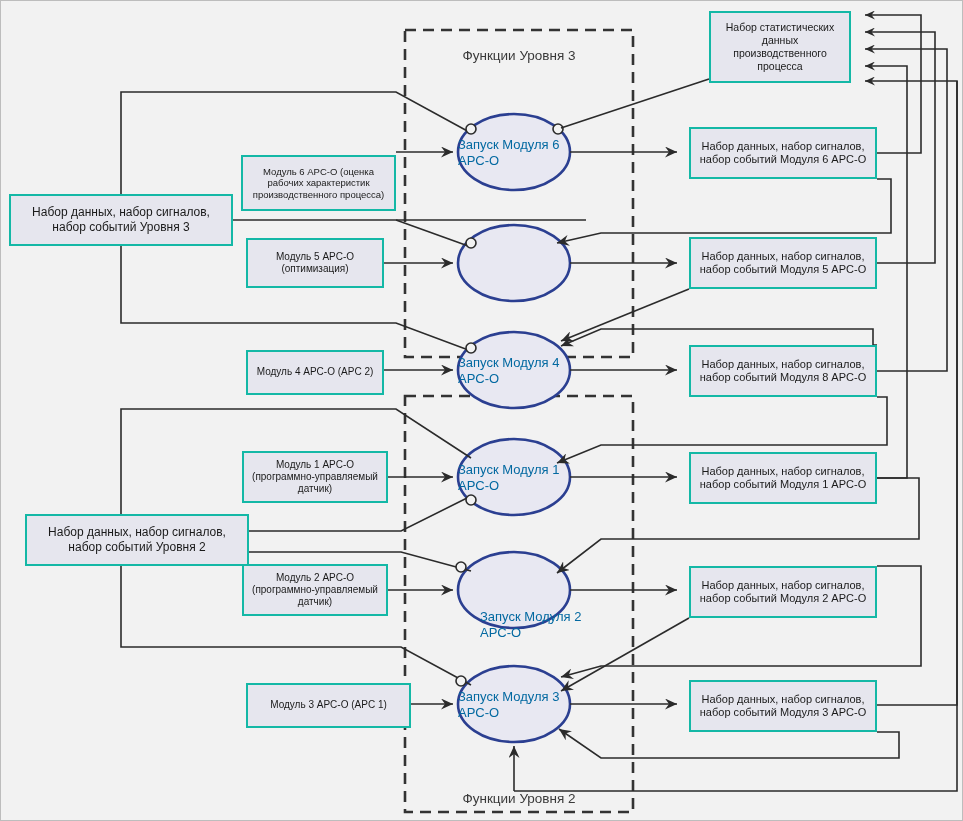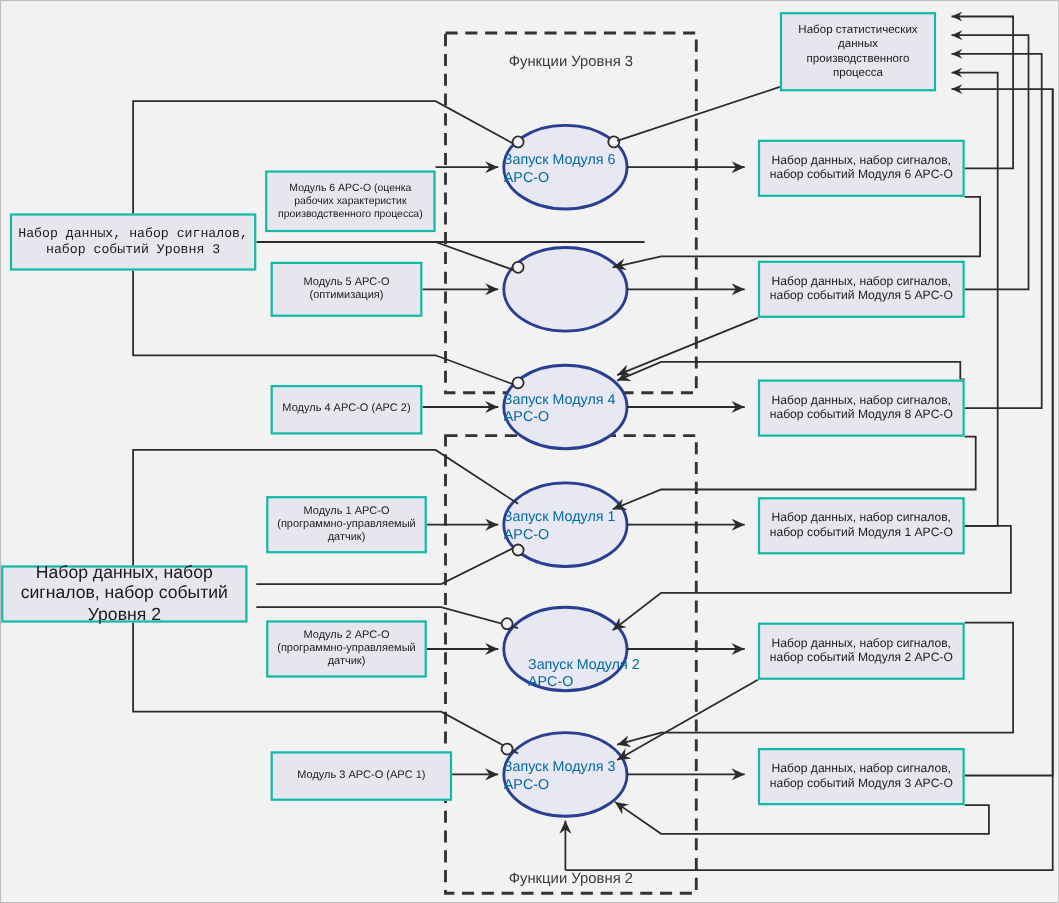--- a/index.html
+++ b/index.html
@@ -94,39 +94,39 @@
       <path d="M513,790 L513,745" marker-end="url(#ah)"></path>
       <path d="M513,790 L956,790 L956,80"></path>
     </g>
   </svg>
 
   <div class="zone-lbl" style="left:404px;top:47px;width:228px;text-align:center;">Функции Уровня 3</div>
   <div class="zone-lbl" style="left:404px;top:790px;width:228px;text-align:center;">Функции Уровня 2</div>
 
   <div class="proc-box" style="left:708px;top:10px;width:142px;height:72px;font-size:10.5px;">Набор статистических данных производственного процесса</div>
 
-  <div class="proc-box" style="left:8px;top:193px;width:224px;height:52px;font-size:12px;font-family:Liberation Mono, monospace;">Набор данных, набор сигналов, набор событий Уровня 3</div>
-  <div class="proc-box" style="left:0;top:513px;width:224px;height:52px;font-size:16px;">Набор данных, набор сигналов, набор событий Уровня 2</div>
+  <div class="proc-box" style="left:8px;top:193px;width:224px;height:52px;font-size:12px;">Набор данных, набор сигналов, набор событий Уровня 3</div>
+  <div class="proc-box" style="left:24px;top:513px;width:224px;height:52px;font-size:12px;">Набор данных, набор сигналов, набор событий Уровня 2</div>
 
   <div class="proc-box" style="left:240px;top:122px;width:155px;height:56px;font-size:9.5px;margin-top:32px;">Модуль 6 APC-O (оценка рабочих характеристик производственного процесса)</div>
   <div class="ellipse-lbl" style="left:457px;top:131px;width:112px;height:42px;font-size:13px;">Запуск Модуля 6 APC-O</div>
   <div class="proc-box" style="left:688px;top:126px;width:188px;height:52px;font-size:11px;">Набор данных, набор сигналов, набор событий Модуля 6 APC-O</div>
 
   <div class="proc-box" style="left:245px;top:237px;width:138px;height:50px;font-size:10px;">Модуль 5 APC-O (оптимизация)</div>
   <div class="proc-box" style="left:688px;top:236px;width:188px;height:52px;font-size:11px;">Набор данных, набор сигналов, набор событий Модуля 5 APC-O</div>
 
   <div class="proc-box" style="left:245px;top:349px;width:138px;height:45px;font-size:10px;">Модуль 4 APC-O (APC 2)</div>
   <div class="ellipse-lbl" style="left:457px;top:349px;width:112px;height:42px;font-size:13px;">Запуск Модуля 4 APC-O</div>
   <div class="proc-box" style="left:688px;top:344px;width:188px;height:52px;font-size:11px;">Набор данных, набор сигналов, набор событий Модуля 8 APC-O</div>
 
   <div class="proc-box" style="left:241px;top:450px;width:146px;height:52px;font-size:10px;">Модуль 1 APC-O (программно-управляемый датчик)</div>
   <div class="ellipse-lbl" style="left:457px;top:456px;width:112px;height:42px;font-size:13px;">Запуск Модуля 1 APC-O</div>
   <div class="proc-box" style="left:688px;top:451px;width:188px;height:52px;font-size:11px;">Набор данных, набор сигналов, набор событий Модуля 1 APC-O</div>
 
   <div class="proc-box" style="left:241px;top:563px;width:146px;height:52px;font-size:10px;">Модуль 2 APC-O (программно-управляемый датчик)</div>
-  <div class="ellipse-lbl" style="left:457px;top:590px;width:132px;height:42px;font-size:13px;padding-left:22px;">Запуск Модуля 2 APC-O</div>
+  <div class="ellipse-lbl" style="left:457px;top:603px;width:132px;height:42px;font-size:13px;padding-left:22px;">Запуск Модуля 2 APC-O</div>
   <div class="proc-box" style="left:688px;top:565px;width:188px;height:52px;font-size:11px;">Набор данных, набор сигналов, набор событий Модуля 2 APC-O</div>
 
   <div class="proc-box" style="left:245px;top:682px;width:165px;height:45px;font-size:10px;">Модуль 3 APC-O (APC 1)</div>
   <div class="ellipse-lbl" style="left:457px;top:683px;width:112px;height:42px;font-size:13px;">Запуск Модуля 3 APC-O</div>
   <div class="proc-box" style="left:688px;top:679px;width:188px;height:52px;font-size:11px;">Набор данных, набор сигналов, набор событий Модуля 3 APC-O</div>
 
 </div>
 
 </body></html>

